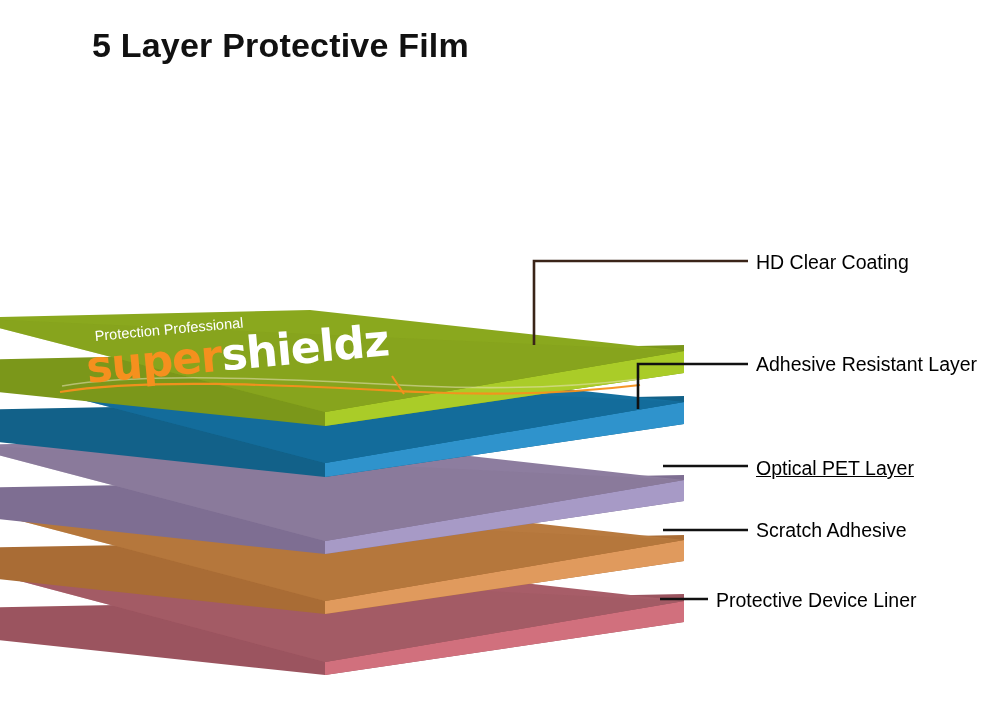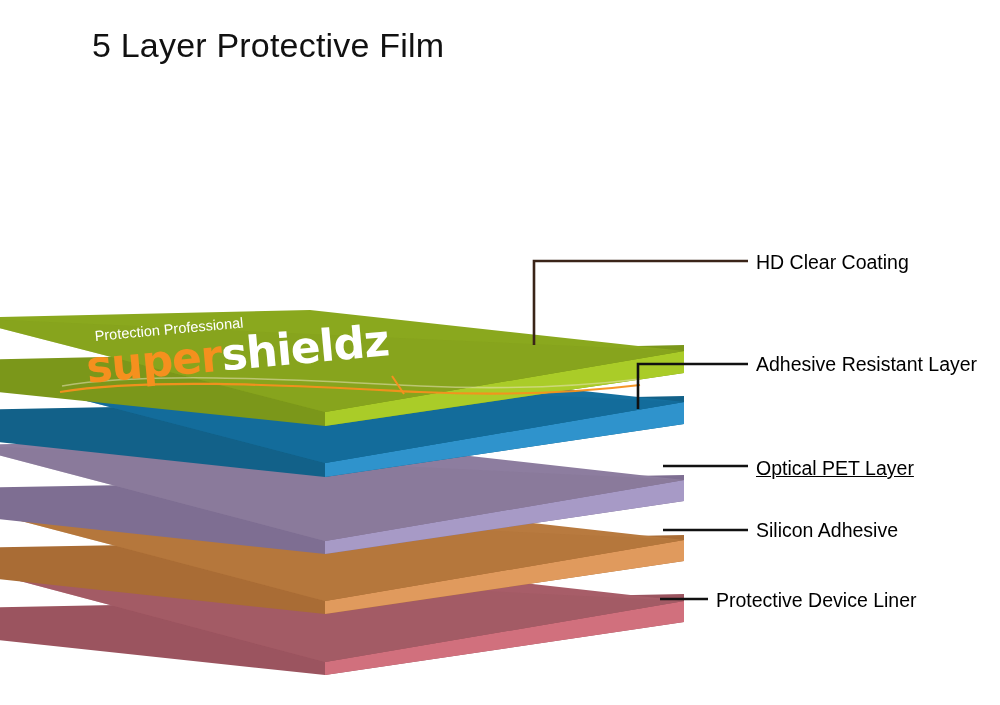--- a/index.html
+++ b/index.html
@@ -1,20 +1,20 @@
 <!DOCTYPE html>
 <html><head>
 <meta charset="utf-8">
 <style>
   html,body{margin:0;padding:0;background:#ffffff;}
   body{width:1000px;height:705px;overflow:hidden;
        font-family:"Liberation Sans","DejaVu Sans",sans-serif;}
   #stage{position:relative;width:1000px;height:705px;background:#ffffff;}
   #title{position:absolute;left:92px;top:26px;font-size:34px;color:#111111;
-         letter-spacing:0.2px;white-space:nowrap;font-weight:400;}
+         letter-spacing:0.2px;white-space:nowrap;font-weight:700;}
   #art{position:absolute;left:0;top:0;width:1000px;height:705px;}
   .calloutText{position:absolute;font-size:19.5px;color:#000000;white-space:nowrap;}
   #lbl0{left:756px;top:251px;}
   #lbl1{left:756px;top:353px;}
   #lbl2{left:756px;top:457px;text-decoration:underline;}
   #lbl3{left:756px;top:519px;}
   #lbl4{left:716px;top:589px;}
   #logoWrap{position:absolute;left:84px;top:328px;width:340px;height:78px;}
   #tagline{position:absolute;left:10px;top:0px;font-size:14.5px;color:#ffffff;
            white-space:nowrap;transform:rotate(-5.2deg);transform-origin:0 0;}
@@ -82,16 +82,16 @@
   </svg>
 
   <div id="logoWrap">
     <div id="tagline">Protection Professional</div>
     <div id="wordmark"><span id="wmSuper">super</span><span id="wmShieldz">shieldz</span></div>
   </div>
 
   <div class="calloutText" id="lbl0">HD Clear Coating</div>
   <div class="calloutText" id="lbl1">Adhesive Resistant Layer</div>
   <div class="calloutText" id="lbl2">Optical PET Layer</div>
-  <div class="calloutText" id="lbl3">Silicon Adhesive</div>
+  <div class="calloutText" id="lbl3">Scratch Adhesive</div>
   <div class="calloutText" id="lbl4">Protective Device Liner</div>
 
 </div>
 
 </body></html>

